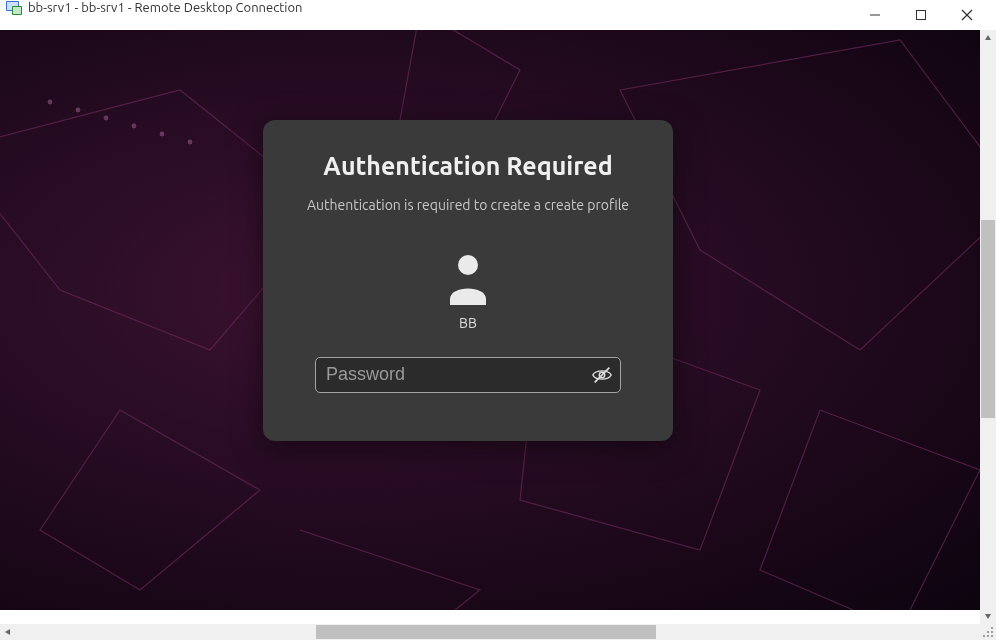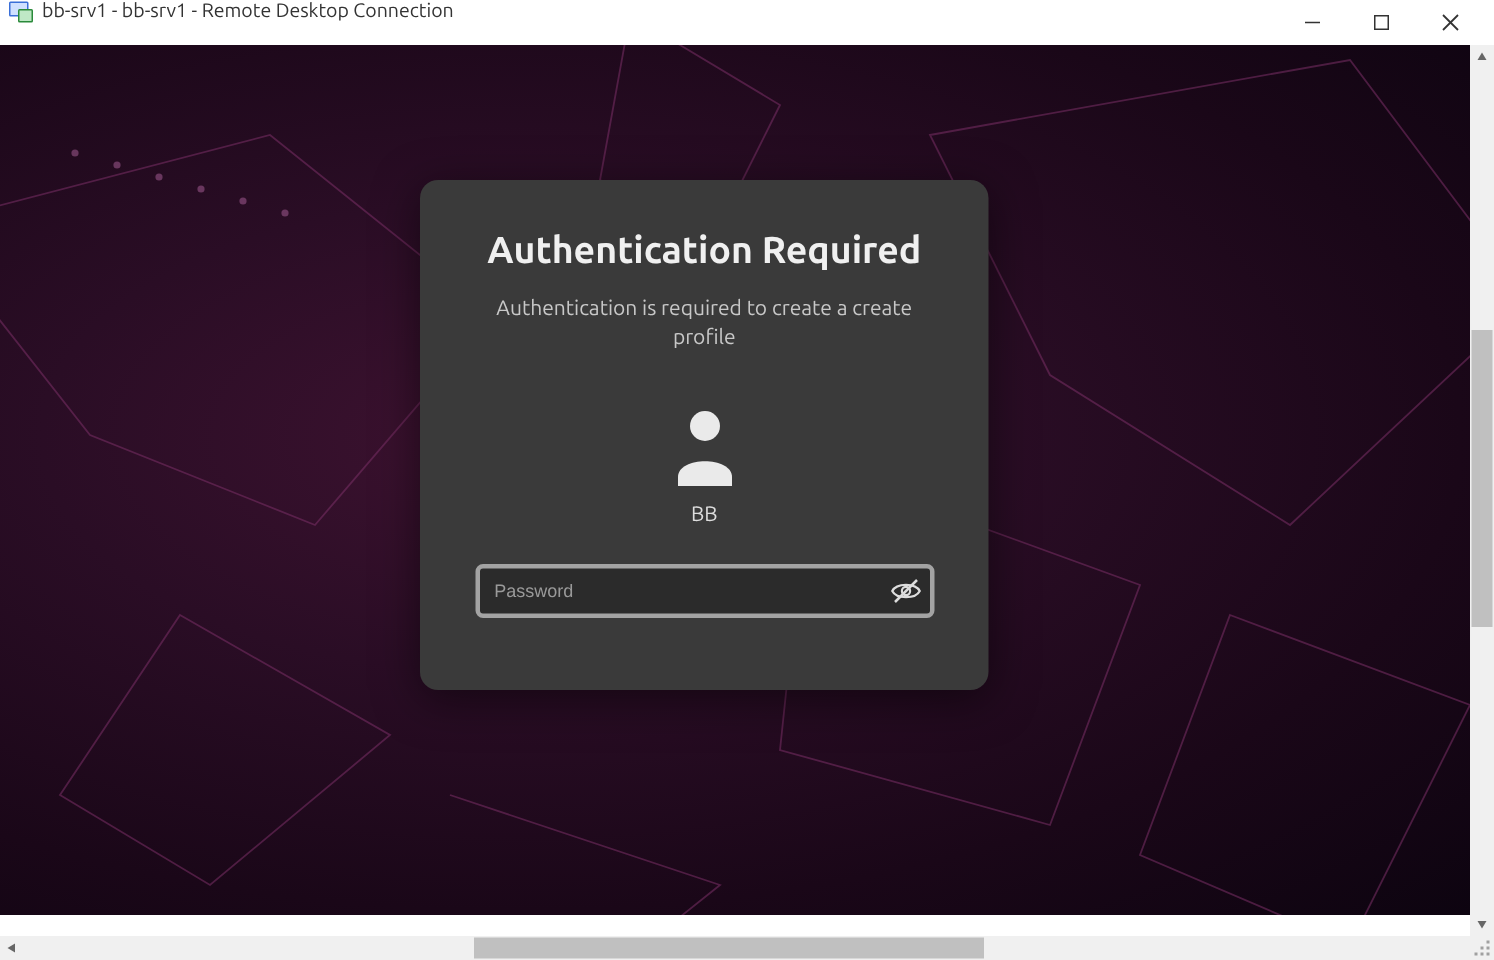--- a/index.html
+++ b/index.html
@@ -120,23 +120,23 @@
       right: 0;
       width: 16px;
       height: 16px;
       background: #f0f0f0;
     }
     .resize-grip svg { display:block; }
 
     
     .auth-dialog {
       position: absolute;
-      left: 280px;
+      left: 263px;
       top: 90px;
-      width: 379px;
+      width: 410px;
       background: #3a3a3a;
       border-radius: 12px;
       box-shadow: 0 6px 30px rgba(0,0,0,0.5);
       color: #eee;
       overflow: hidden;
     }
     .auth-body {
       padding: 32px 36px 28px 36px;
       text-align: center;
     }
@@ -164,25 +164,25 @@
     }
     .password-row {
       position: relative;
       width: 306px;
       margin: 0 auto 20px auto;
     }
     .password-input {
       width: 100%;
       height: 36px;
       background: #2b2b2b;
-      border: 3px solid #a3a3a3;
+      border: 1px solid #a3a3a3;
       border-radius: 5px;
       color: #f97316;
       padding: 0 40px 0 10px;
-      font-size: 12px;
+      font-size: 18px;
       outline: none;
     }
     .password-input::placeholder { color: #9a9a9a; }
     .eye-icon {
       position: absolute;
       right: 8px;
       top: 50%;
       transform: translateY(-50%);
       width: 22px;
       height: 22px;

